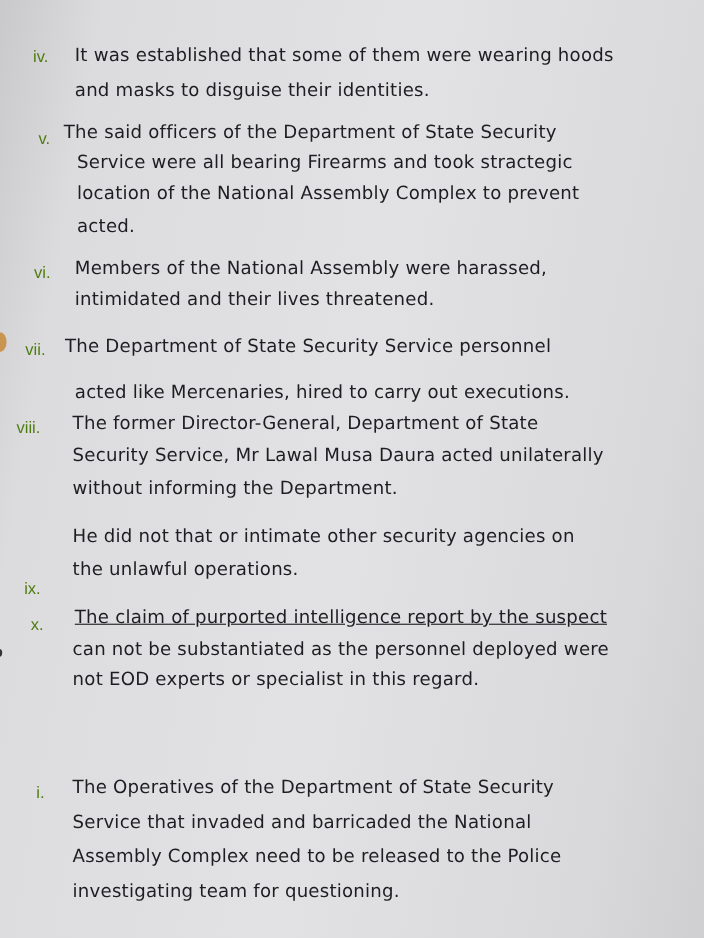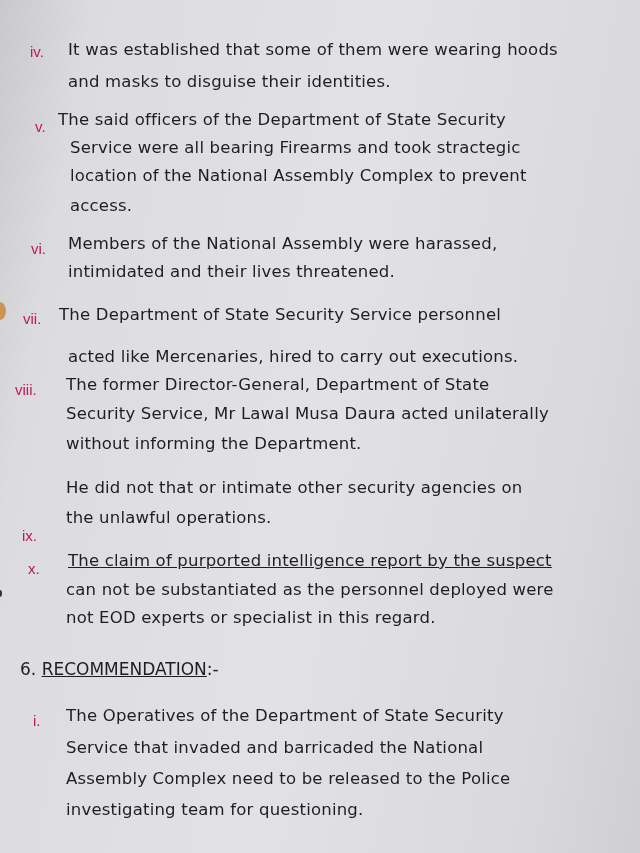--- a/index.html
+++ b/index.html
@@ -8,21 +8,21 @@
     background: linear-gradient(100deg, #c9c9cb 0%, #dcdcde 12%, #e2e2e4 50%, #d9d9db 85%, #cfcfd1 100%);
     position: relative;
     font-family: "DejaVu Sans", sans-serif;
     color: #1e1e22;
   }
   .page {
     position: absolute; left: 0; top: 0; width: 640px; height: 853px;
   }
   .item { position: absolute; left: 0; width: 640px; }
   .num {
-    position: absolute; font-size: 15px; color: #be185d;
+    position: absolute; font-size: 15px; color: #4d7c0f;
     font-family: "Liberation Sans", sans-serif;
   }
   .line {
     position: absolute; font-size: 16.5px; white-space: nowrap;
     letter-spacing: 0.2px;
   }
   .heading {
     position: absolute; left: 20px; top: 659px; font-size: 17px;
     white-space: nowrap;
   }
@@ -47,21 +47,21 @@
     <span class="num" style="left:30px; top:43px;">iv.</span>
     <span class="line" style="left:68px; top:40px;">It was established that some of them were wearing hoods</span>
     <span class="line" style="left:68px; top:72px;">and masks to disguise their identities.</span>
   </div>
 
   <div class="item">
     <span class="num" style="left:35px; top:118px;">v.</span>
     <span class="line" style="left:58px; top:110px;text-align:center;">The said officers of the Department of State Security</span>
     <span class="line" style="left:70px; top:138px;">Service were all bearing Firearms and took stractegic</span>
     <span class="line" style="left:70px; top:166px;">location of the National Assembly  Complex to prevent</span>
-    <span class="line" style="left:70px; top:196px;">access.</span>
+    <span class="line" style="left:70px; top:196px;">acted.</span>
   </div>
 
   <div class="item">
     <span class="num" style="left:31px; top:240px;">vi.</span>
     <span class="line" style="left:68px; top:234px;">Members of the National Assembly  were harassed,</span>
     <span class="line" style="left:68px; top:262px;">intimidated and their lives threatened.</span>
   </div>
 
   <div class="item">
     <span class="num" style="left:23px; top:310px;">vii.</span>
@@ -82,24 +82,20 @@
     <span class="line" style="left:66px; top:508px;">the unlawful operations.</span>
   </div>
 
   <div class="item">
     <span class="num" style="left:28px; top:560px;">x.</span>
     <span class="line" style="left:68px; top:551px;text-decoration:underline;">The claim of purported  intelligence report by the suspect</span>
     <span class="line" style="left:66px; top:580px;">can not be substantiated as the personnel deployed were</span>
     <span class="line" style="left:66px; top:608px;">not EOD  experts or specialist in this regard.</span>
   </div>
 
-  <div class="heading">
-    <span>6.</span>
-    <span class="u">RECOMMENDATION</span><span>:-</span>
-  </div>
 
   <div class="item">
     <span class="num" style="left:33px; top:712px;">i.</span>
     <span class="line" style="left:66px; top:706px;">The Operatives of the Department of State Security</span>
     <span class="line" style="left:66px; top:738px;">Service that invaded and barricaded the National</span>
     <span class="line" style="left:66px; top:769px;">Assembly  Complex need to be released to the Police</span>
     <span class="line" style="left:66px; top:800px;">investigating team for questioning.</span>
   </div>
 </div>
 

